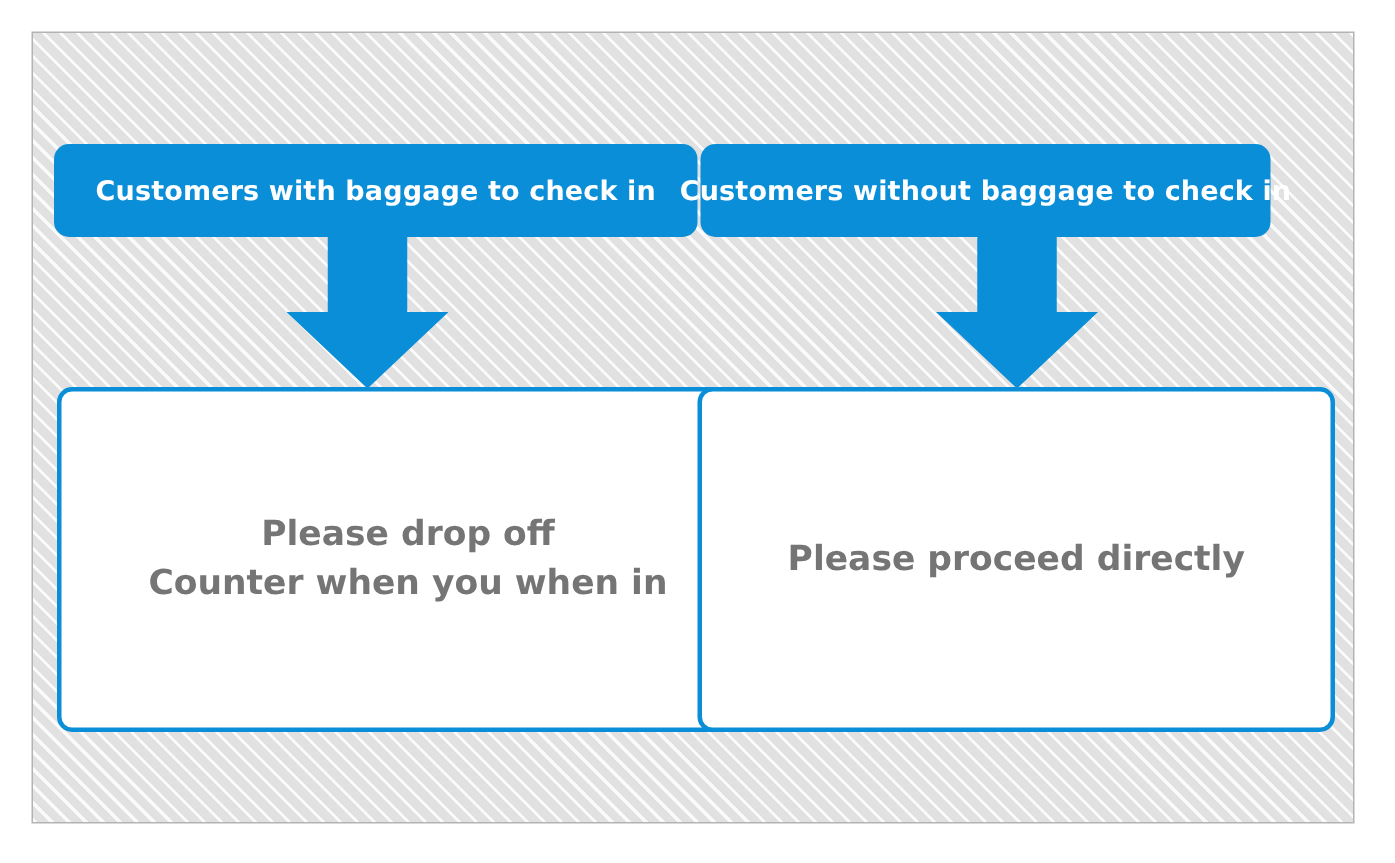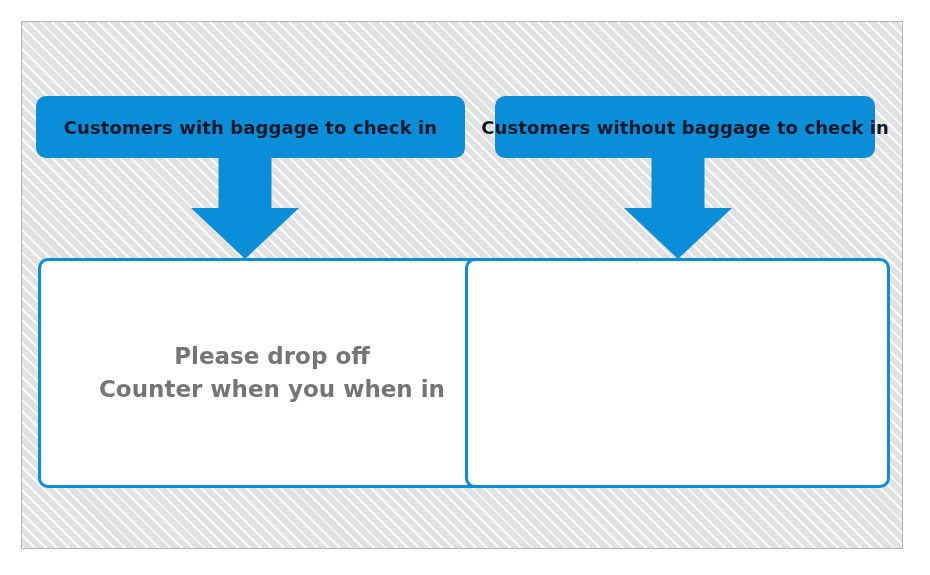--- a/index.html
+++ b/index.html
@@ -31,29 +31,29 @@
     height:62px;
     background:var(--accent);
     border-radius:10px;
     display:flex;
     align-items:center;
     justify-content:center;
     box-sizing:border-box;
     padding:0 8px;
   }
   .header-pill .label{
-    color:#0f172a;
+    color:#ffffff;
     font-weight:bold;
     font-size:18px;
     letter-spacing:0.1px;
     text-align:center;
     white-space:nowrap;
   }
   .header-left{ left:14px;  width:429px; }
-  .header-right{ left:473px; width:380px; }
+  .header-right{ left:445px; width:380px; }
   .arrow{
     position:absolute;
     top:136px;
     width:108px;
     height:101px;
   }
   .arrow polygon{ fill:var(--accent); }
   .arrow-left{ left:169px; }
   .arrow-right{ left:602px; }
   .card{
@@ -101,15 +101,16 @@
 
   <div class="header-pill header-right">
     <span class="label">Customers without baggage to check in</span>
   </div>
 
   <svg class="arrow arrow-right" viewBox="0 0 108 101" preserveAspectRatio="none">
     <polygon points="27.5,0 80.5,0 80.5,50 108,50 54,101 0,50 27.5,50"></polygon>
   </svg>
 
   <div class="card card-right">
+    <span class="line">Please proceed directly</span>
   </div>
 
 </div>
 
 </body></html>

